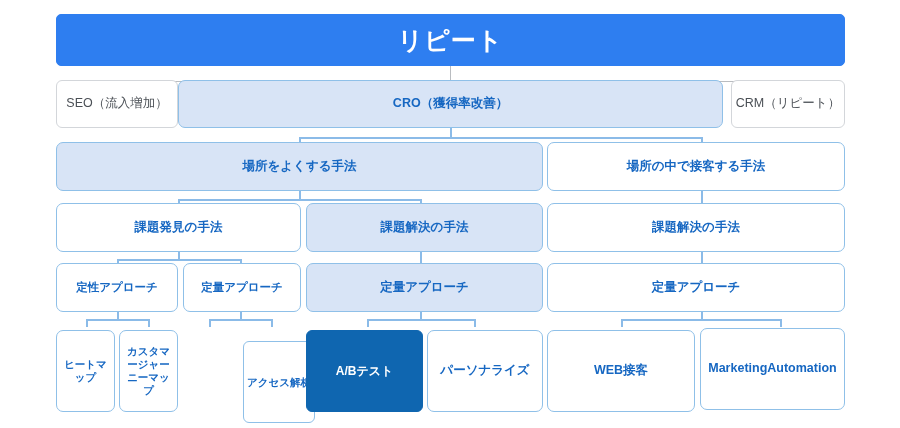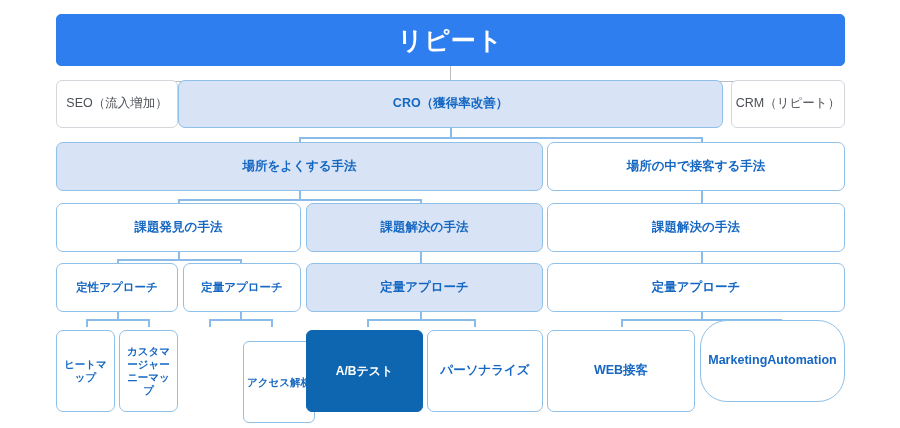--- a/index.html
+++ b/index.html
@@ -188,17 +188,17 @@
   </div>
   <div class="node solid" style="left:306px; top:330px; width:117px; height:82px;">
     <span>A/Bテスト</span>
   </div>
   <div class="node outline" style="left:427px; top:330px; width:116px; height:82px;">
     <span>パーソナライズ</span>
   </div>
   <div class="node outline" style="left:547px; top:330px; width:148px; height:82px;">
     <span>WEB接客</span>
   </div>
-  <div class="node outline" style="left:700px; top:320px; width:145px; height:82px;border-radius:27px;">
+  <div class="node outline" style="left:700px; top:328px; width:145px; height:82px;">
     <span>MarketingAutomation</span>
   </div>
 
 </div>
 
 </body></html>

